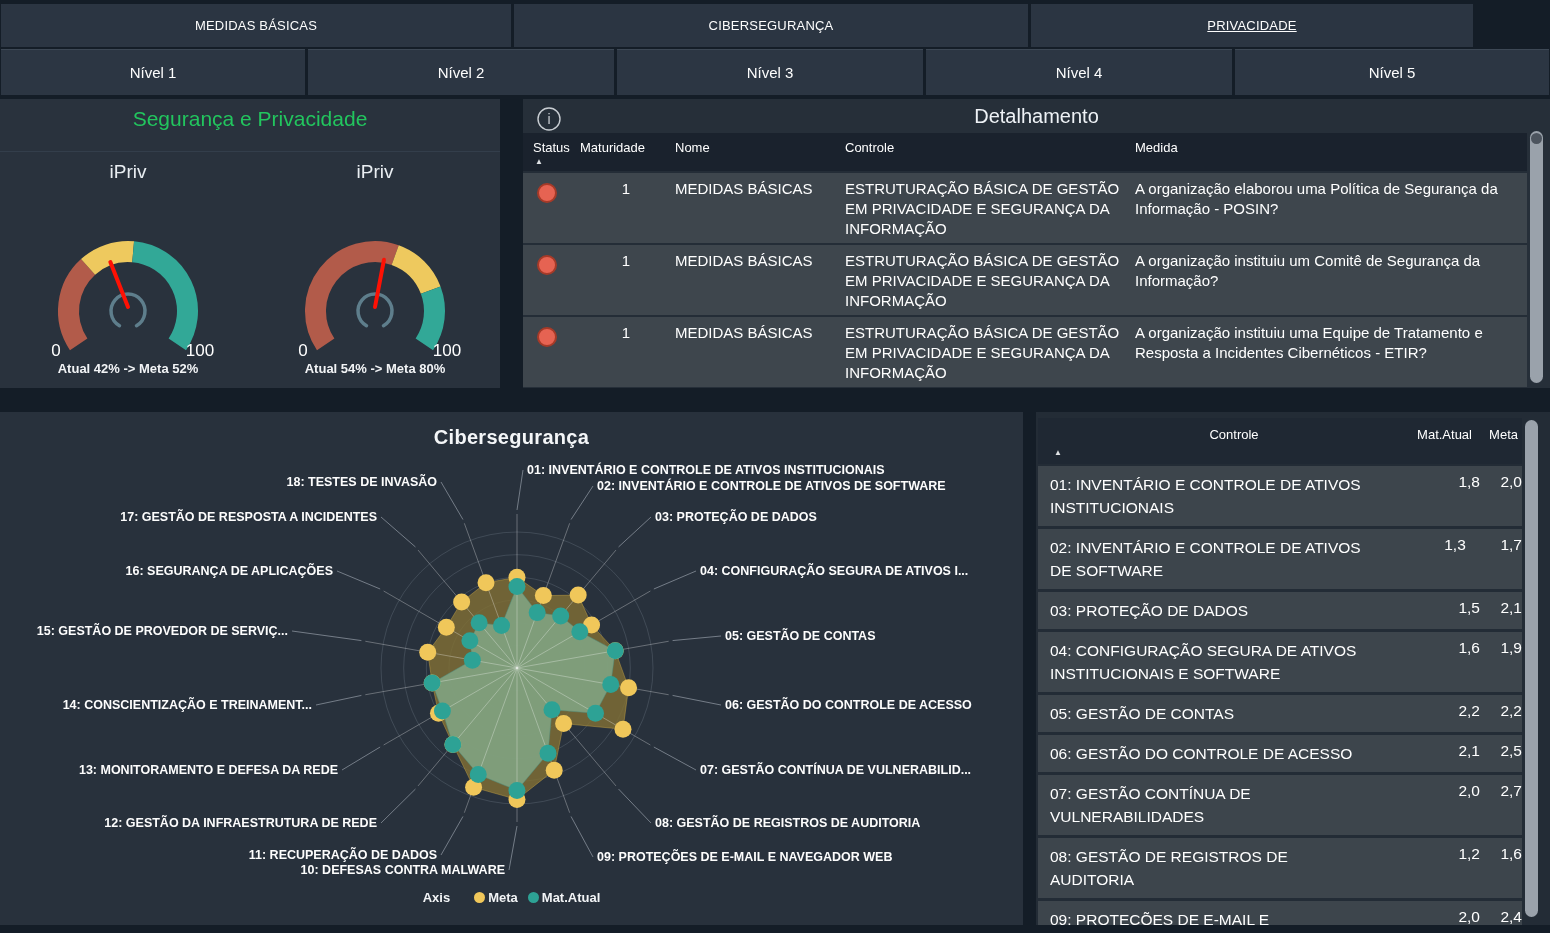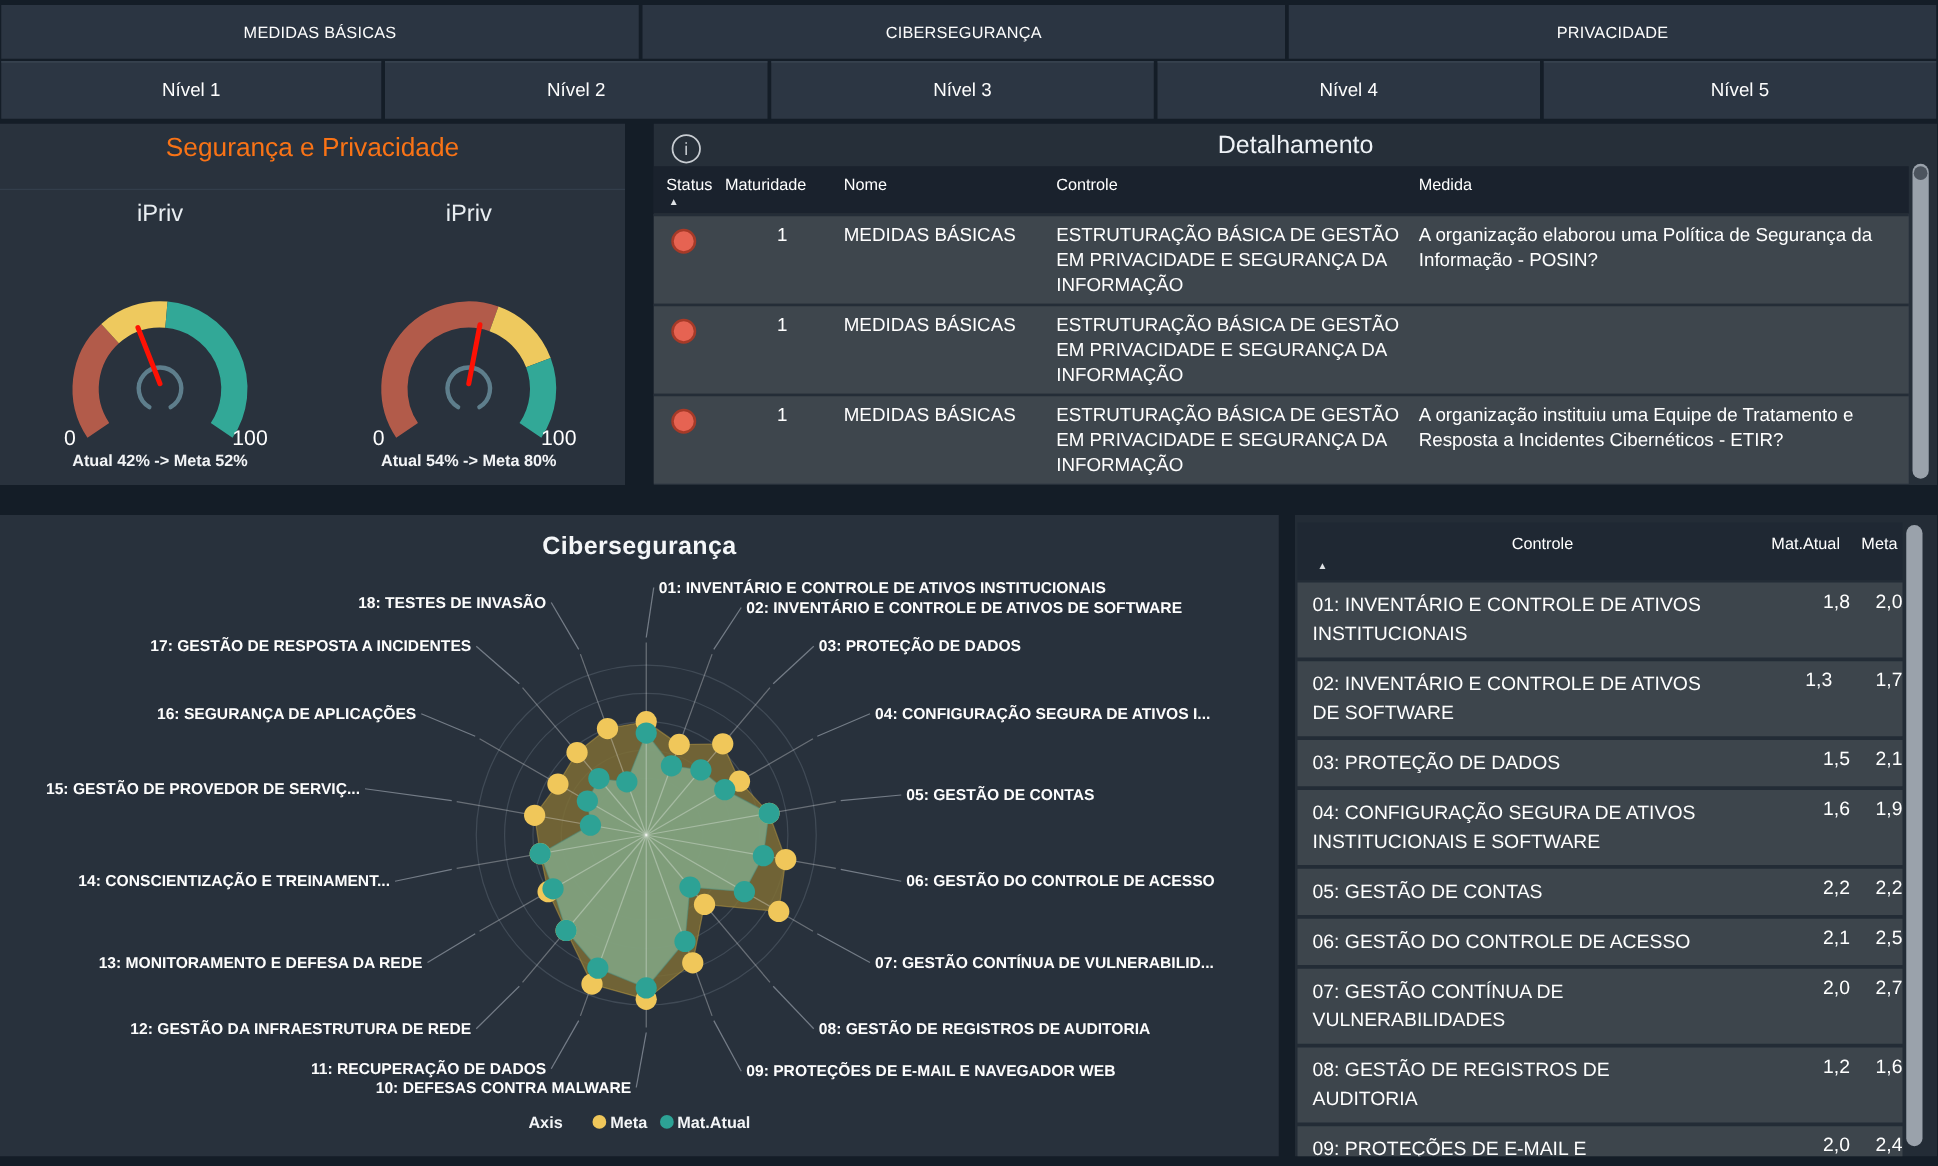--- a/index.html
+++ b/index.html
@@ -6,21 +6,21 @@
   #root{position:relative;width:1550px;height:933px;background:#141d27;overflow:hidden;color:#fff;}
   .abs{position:absolute;}
   .panel{position:absolute;}
   
   .tab{position:absolute;top:4px;height:43px;background:#2b3542;display:flex;align-items:center;justify-content:center;
        font-size:13px;color:#fdfdfd;letter-spacing:.2px;cursor:pointer;}
   .lvl{position:absolute;top:49px;height:45px;background:#2c3643;border-top:1px solid #3d4855;display:flex;align-items:center;justify-content:center;
        font-size:15px;color:#fdfdfd;cursor:pointer;}
   
   #gauge-panel{left:0;top:99px;width:500px;height:289px;background:#29323d;}
-  .g-title{position:absolute;left:0;top:8px;width:100%;text-align:center;font-size:21px;font-weight:300;color:#f97316;}
+  .g-title{position:absolute;left:0;top:8px;width:100%;text-align:center;font-size:21px;font-weight:300;color:#22c55e;}
   .g-divider{position:absolute;left:0;top:52px;width:100%;border-top:1px solid #333e4b;}
   .g-sub{position:absolute;top:62px;font-size:19px;font-weight:300;color:#e9eef2;text-align:center;width:160px;}
   
   #detail-panel{left:523px;top:99px;width:1027px;height:289px;background:#262f39;}
   .d-title{position:absolute;left:0;top:6px;width:100%;text-align:center;font-size:20px;font-weight:300;color:#eef2f6;}
   #det-header{position:absolute;left:0;top:34px;width:1004px;height:38px;background:#1a222d;}
   .det-h{position:absolute;top:7px;font-size:13px;color:#fff;cursor:pointer;}
   .det-rows{position:absolute;left:0;top:72px;width:1004px;}
   .det-row{position:relative;width:1004px;height:70px;background:#3e464d;border-top:2px solid #242d37;cursor:pointer;}
   .det-cell{position:absolute;top:6px;font-size:15px;line-height:20px;color:#fff;}
@@ -45,21 +45,21 @@
   .ct-num{position:absolute;top:7px;font-size:15.5px;color:#fff;text-align:right;}
   svg text{font-family:"Liberation Sans",sans-serif;}
 </style>
 </head>
 <body>
 
 <div id="root">
   <div id="tabbar">
       <div class="tab" style="left: 1px; width: 510px;">MEDIDAS BÁSICAS</div>
       <div class="tab" style="left: 514px; width: 514px;">CIBERSEGURANÇA</div>
-      <div class="tab" style="left: 1031px; width: 518px;">PRIVACIDADE</div>
+      <div class="tab" style="left: 1031px; width: 442px; text-decoration: underline;">PRIVACIDADE</div>
     </div>
   <div id="levelbar">
       <div class="lvl" style="left: 1px; width: 304px;">Nível 1</div>
       <div class="lvl" style="left: 308px; width: 306px;">Nível 2</div>
       <div class="lvl" style="left: 617px; width: 306px;">Nível 3</div>
       <div class="lvl" style="left: 926px; width: 306px;">Nível 4</div>
       <div class="lvl" style="left: 1235px; width: 314px;">Nível 5</div>
     </div>
 
   <div id="gauge-panel" class="panel">
@@ -111,20 +111,21 @@
           <div class="det-cell" style="left: 57px; width: 50px; text-align: right;">1</div>
           <div class="det-cell" style="left: 152px; width: 165px;">MEDIDAS BÁSICAS</div>
           <div class="det-cell" style="left: 322px; width: 278px;">ESTRUTURAÇÃO BÁSICA DE GESTÃO EM PRIVACIDADE E SEGURANÇA DA INFORMAÇÃO</div>
           <div class="det-cell" style="left: 612px; width: 385px;">A organização elaborou uma Política de Segurança da Informação - POSIN?</div>
         </div>
         <div class="det-row">
           <div class="status-dot" style="background: rgb(230, 99, 82); border: 2px solid rgb(166, 58, 40);"></div>
           <div class="det-cell" style="left: 57px; width: 50px; text-align: right;">1</div>
           <div class="det-cell" style="left: 152px; width: 165px;">MEDIDAS BÁSICAS</div>
           <div class="det-cell" style="left: 322px; width: 278px;">ESTRUTURAÇÃO BÁSICA DE GESTÃO EM PRIVACIDADE E SEGURANÇA DA INFORMAÇÃO</div>
+          <div class="det-cell" style="left: 612px; width: 385px;">A organização instituiu um Comitê de Segurança da Informação?</div>
         </div>
         <div class="det-row">
           <div class="status-dot" style="background: rgb(230, 99, 82); border: 2px solid rgb(166, 58, 40);"></div>
           <div class="det-cell" style="left: 57px; width: 50px; text-align: right;">1</div>
           <div class="det-cell" style="left: 152px; width: 165px;">MEDIDAS BÁSICAS</div>
           <div class="det-cell" style="left: 322px; width: 278px;">ESTRUTURAÇÃO BÁSICA DE GESTÃO EM PRIVACIDADE E SEGURANÇA DA INFORMAÇÃO</div>
           <div class="det-cell" style="left: 612px; width: 385px;">A organização instituiu uma Equipe de Tratamento e Resposta a Incidentes Cibernéticos - ETIR?</div>
         </div>
       </div>
     <div class="sbar" style="left:1007px;top:32px;height:252px;">

